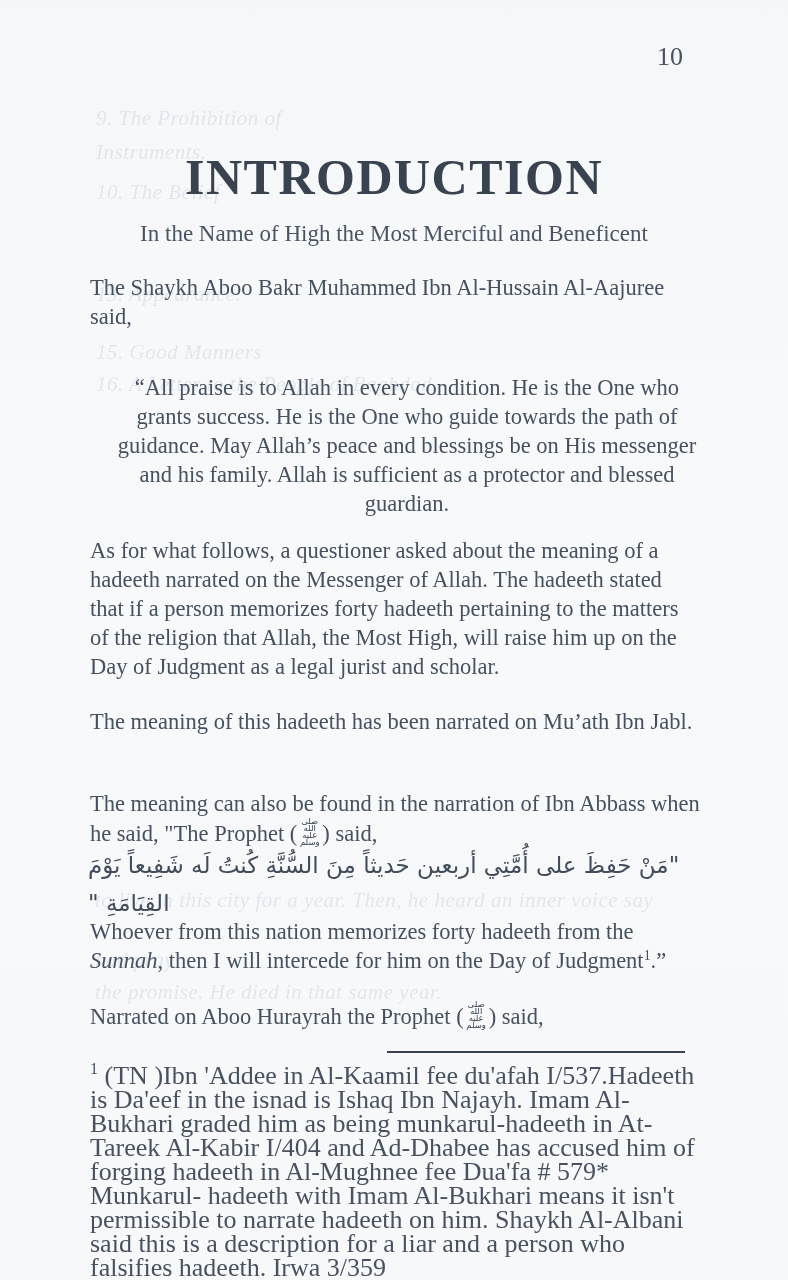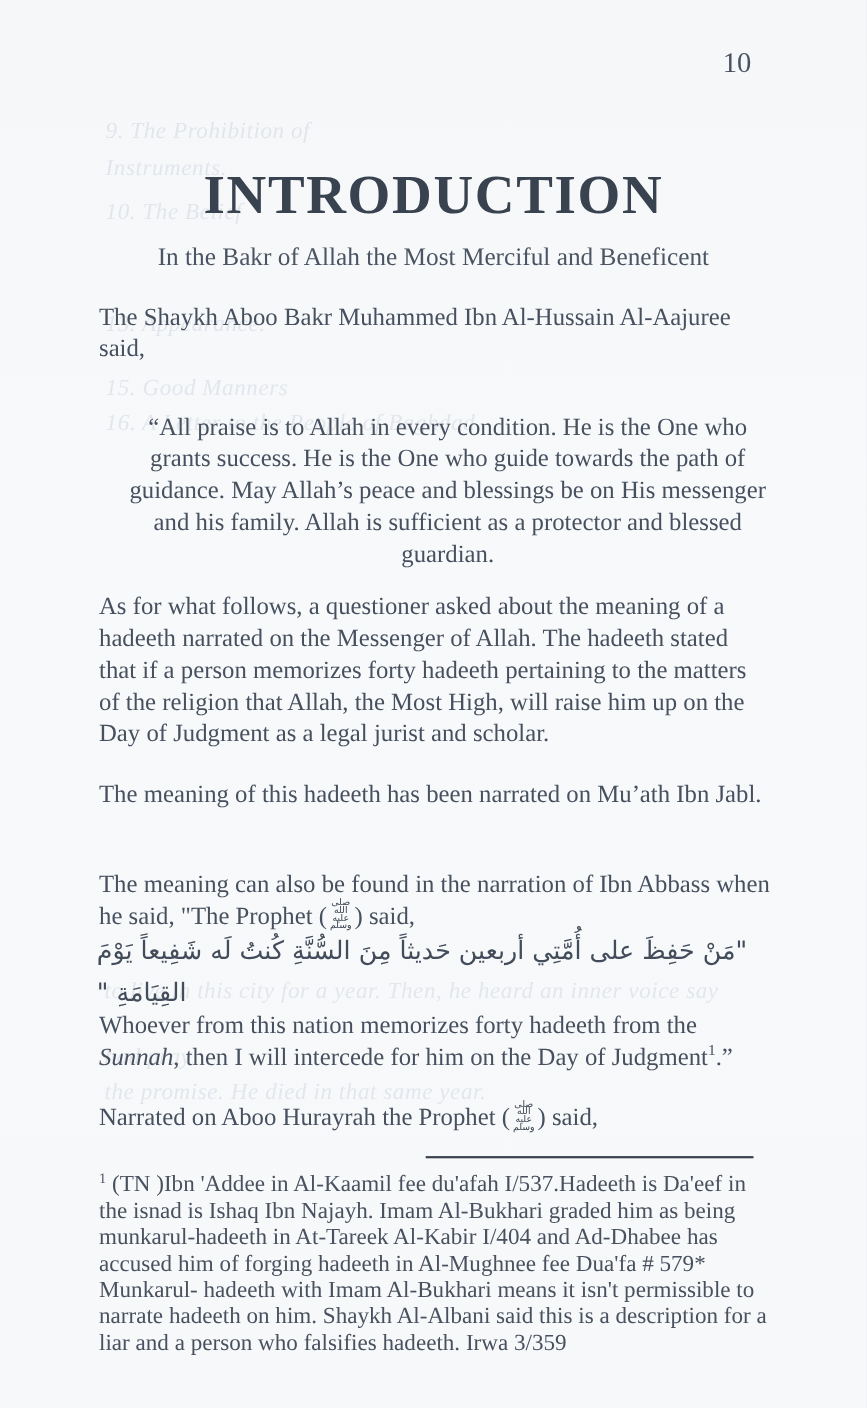--- a/index.html
+++ b/index.html
@@ -20,21 +20,21 @@
   .p-shaykh{top:273px;}
   .blockquote{top:361px;left:108px;width:598px;text-align:center;font-size:22.5px;line-height:29px;margin-top:12px;}
   .p-asfor{top:536px;}
   .p-muath{top:707px;}
   .p-abbass{top:789px;}
   .arabic{top:846px;left:88px;width:606px;direction:rtl;text-align:left;
           font-family:"DejaVu Sans", sans-serif;font-size:23px;line-height:38px;color:#434c5a;}
   .p-whoever{top:917px;}
   .p-narrated{top:1001px;}
   .fn-rule{top:1051px;left:387px;width:298px;border-top:2px solid #39414e;height:0;}
-  .footnote{top:1064px;left:90px;width:614px;font-size:21px;line-height:24px;color:#49515f;}
+  .footnote{top:1064px;left:90px;width:614px;font-size:26px;line-height:24px;color:#49515f;}
   .sup{font-size:0.62em;vertical-align:super;line-height:0;}
   .it{font-style:italic;}
   .saw{display:inline-block;width:25px;font-size:8.5px;line-height:7px;text-align:center;
        direction:rtl;vertical-align:-4px;font-family:"DejaVu Sans", sans-serif;color:#39424f;}
   .ghost{position:absolute;font-size:21px;font-style:italic;color:#6d7a96;opacity:0.14;
          white-space:nowrap;letter-spacing:0.5px;filter:blur(0.4px);}
 </style>
 </head>
 <body>
 
@@ -49,21 +49,21 @@
       <div class="ghost" style="top: 372px; left: 96px;">16. A Letter to the People of Baghdad.</div>
       <div class="ghost" style="top: 888px; left: 95px;">to live in this city for a year.  Then, he heard an inner voice say</div>
       <div class="ghost" style="top: 948px; left: 95px;">had pray</div>
       <div class="ghost" style="top: 980px; left: 95px;">the promise.  He died in that same year.</div>
     </div>
 
   <div class="abs pageno">10</div>
 
   <div class="abs title">INTRODUCTION</div>
 
-  <div class="abs bismillah">In the Bakr of Allah the Most Merciful and Beneficent</div>
+  <div class="abs bismillah">In the Name of High the Most Merciful and Beneficent</div>
 
   <div class="abs para p-shaykh">The Shaykh Aboo Bakr Muhammed Ibn Al-Hussain Al-Aajuree said,</div>
 
   <div class="abs blockquote">“All praise is to Allah in every condition.  He is the One who grants success.  He is the One who guide towards the path of guidance. May Allah’s peace and blessings be on His messenger and his family. Allah is sufficient as a protector and blessed guardian.</div>
 
   <div class="abs para p-asfor">As for what follows, a questioner asked about the meaning of a hadeeth narrated on the Messenger of Allah. The hadeeth stated that if a person memorizes forty hadeeth pertaining to the matters of the religion that Allah, the Most High, will raise him up on the Day of Judgment as a legal jurist and scholar.</div>
 
   <div class="abs para p-muath">The meaning of this hadeeth has been narrated on Mu’ath Ibn Jabl.</div>
 
   <div class="abs para p-abbass">

